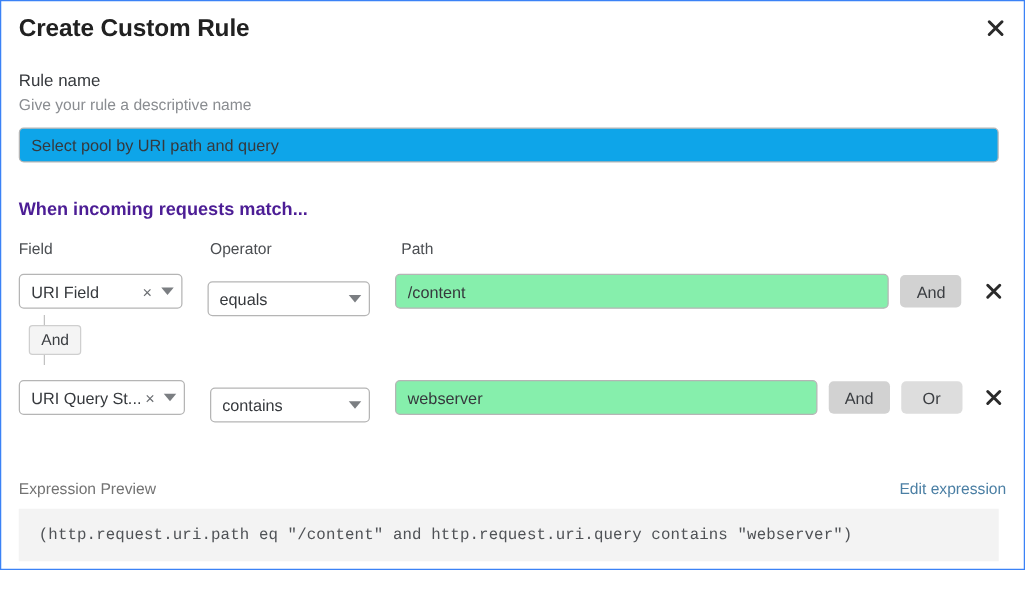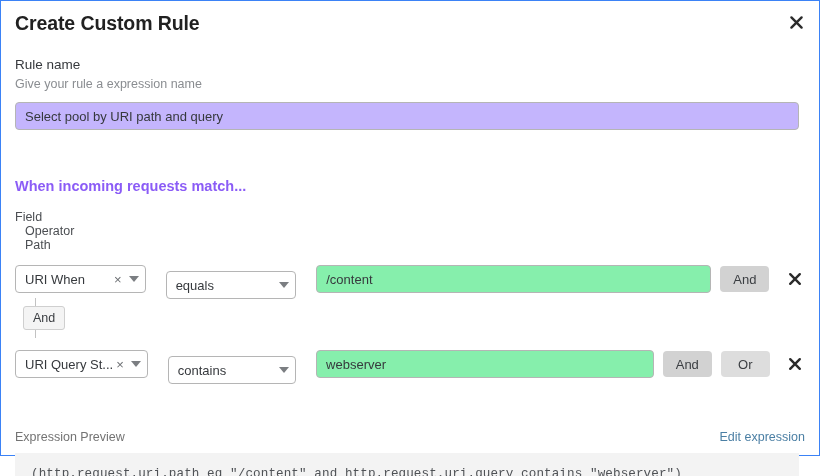--- a/index.html
+++ b/index.html
@@ -65,42 +65,41 @@
     margin-top: 2px;
   }
   .text-input {
     box-sizing: border-box;
     display: block;
     width: 784px;
     height: 28px;
     margin-top: 9px;
     border: 1px solid #b5b5b5;
     border-radius: 4px;
-    background: #c4b5fd;
+    background: #0ea5e9;
     font-family: "Liberation Sans", sans-serif;
     font-size: 13px;
     color: #36393d;
     padding: 0 9px;
     outline: none;
   }
 
   
   .section-title {
-    margin-top: 48px;
+    margin-top: 30px;
     font-size: 14.5px;
     font-weight: bold;
-    color: #8b5cf6;
+    color: #4c1d95;
   }
 
   .col-headers {
     display: flex;
     margin-top: 16px;
     font-size: 12.5px;
     color: #4b4e52;
-    flex-direction: column;
   }
   .ch-field    { width: 143px; }
   .ch-operator { width: 143px; margin-left: 10px; }
   .ch-value    { margin-left: 10px; }
 
   .cond-row {
     display: flex;
     align-items: center;
     margin-top: 7px;
   }
@@ -257,35 +256,35 @@
     <div class="modal-title">Create Custom Rule</div>
     <div class="close-btn">
       <svg width="15" height="15" viewBox="0 0 15 15" aria-hidden="true">
         <path d="M2.4 2.4 L12.6 12.6 M12.6 2.4 L2.4 12.6" stroke="#2b2b2b" stroke-width="2.4" stroke-linecap="round"></path>
       </svg>
     </div>
   </div>
 
   <div class="field-block">
     <div class="field-label">Rule name</div>
-    <div class="field-help">Give your rule a expression name</div>
+    <div class="field-help">Give your rule a descriptive name</div>
     <input class="text-input" type="text" value="Select pool by URI path and query" style="">
   </div>
 
   <div class="section-title">When incoming requests match...</div>
 
   <div class="col-headers">
     <div class="ch-field">Field</div>
     <div class="ch-operator">Operator</div>
     <div class="ch-value">Path</div>
   </div>
 
   <div class="cond-row">
     <div class="sel sel-field">
-      <span class="sel-text">URI When</span>
+      <span class="sel-text">URI Field</span>
       <span class="sel-clear">×</span>
       <span class="caret"></span>
     </div>
     <div class="sel sel-op">
       <span class="sel-text">equals</span>
       <span class="caret"></span>
     </div>
     <input class="val-input val-wide" type="text" value="/content" style="">
     <button class="logic-btn logic-on">And</button>
     <div class="row-del">

